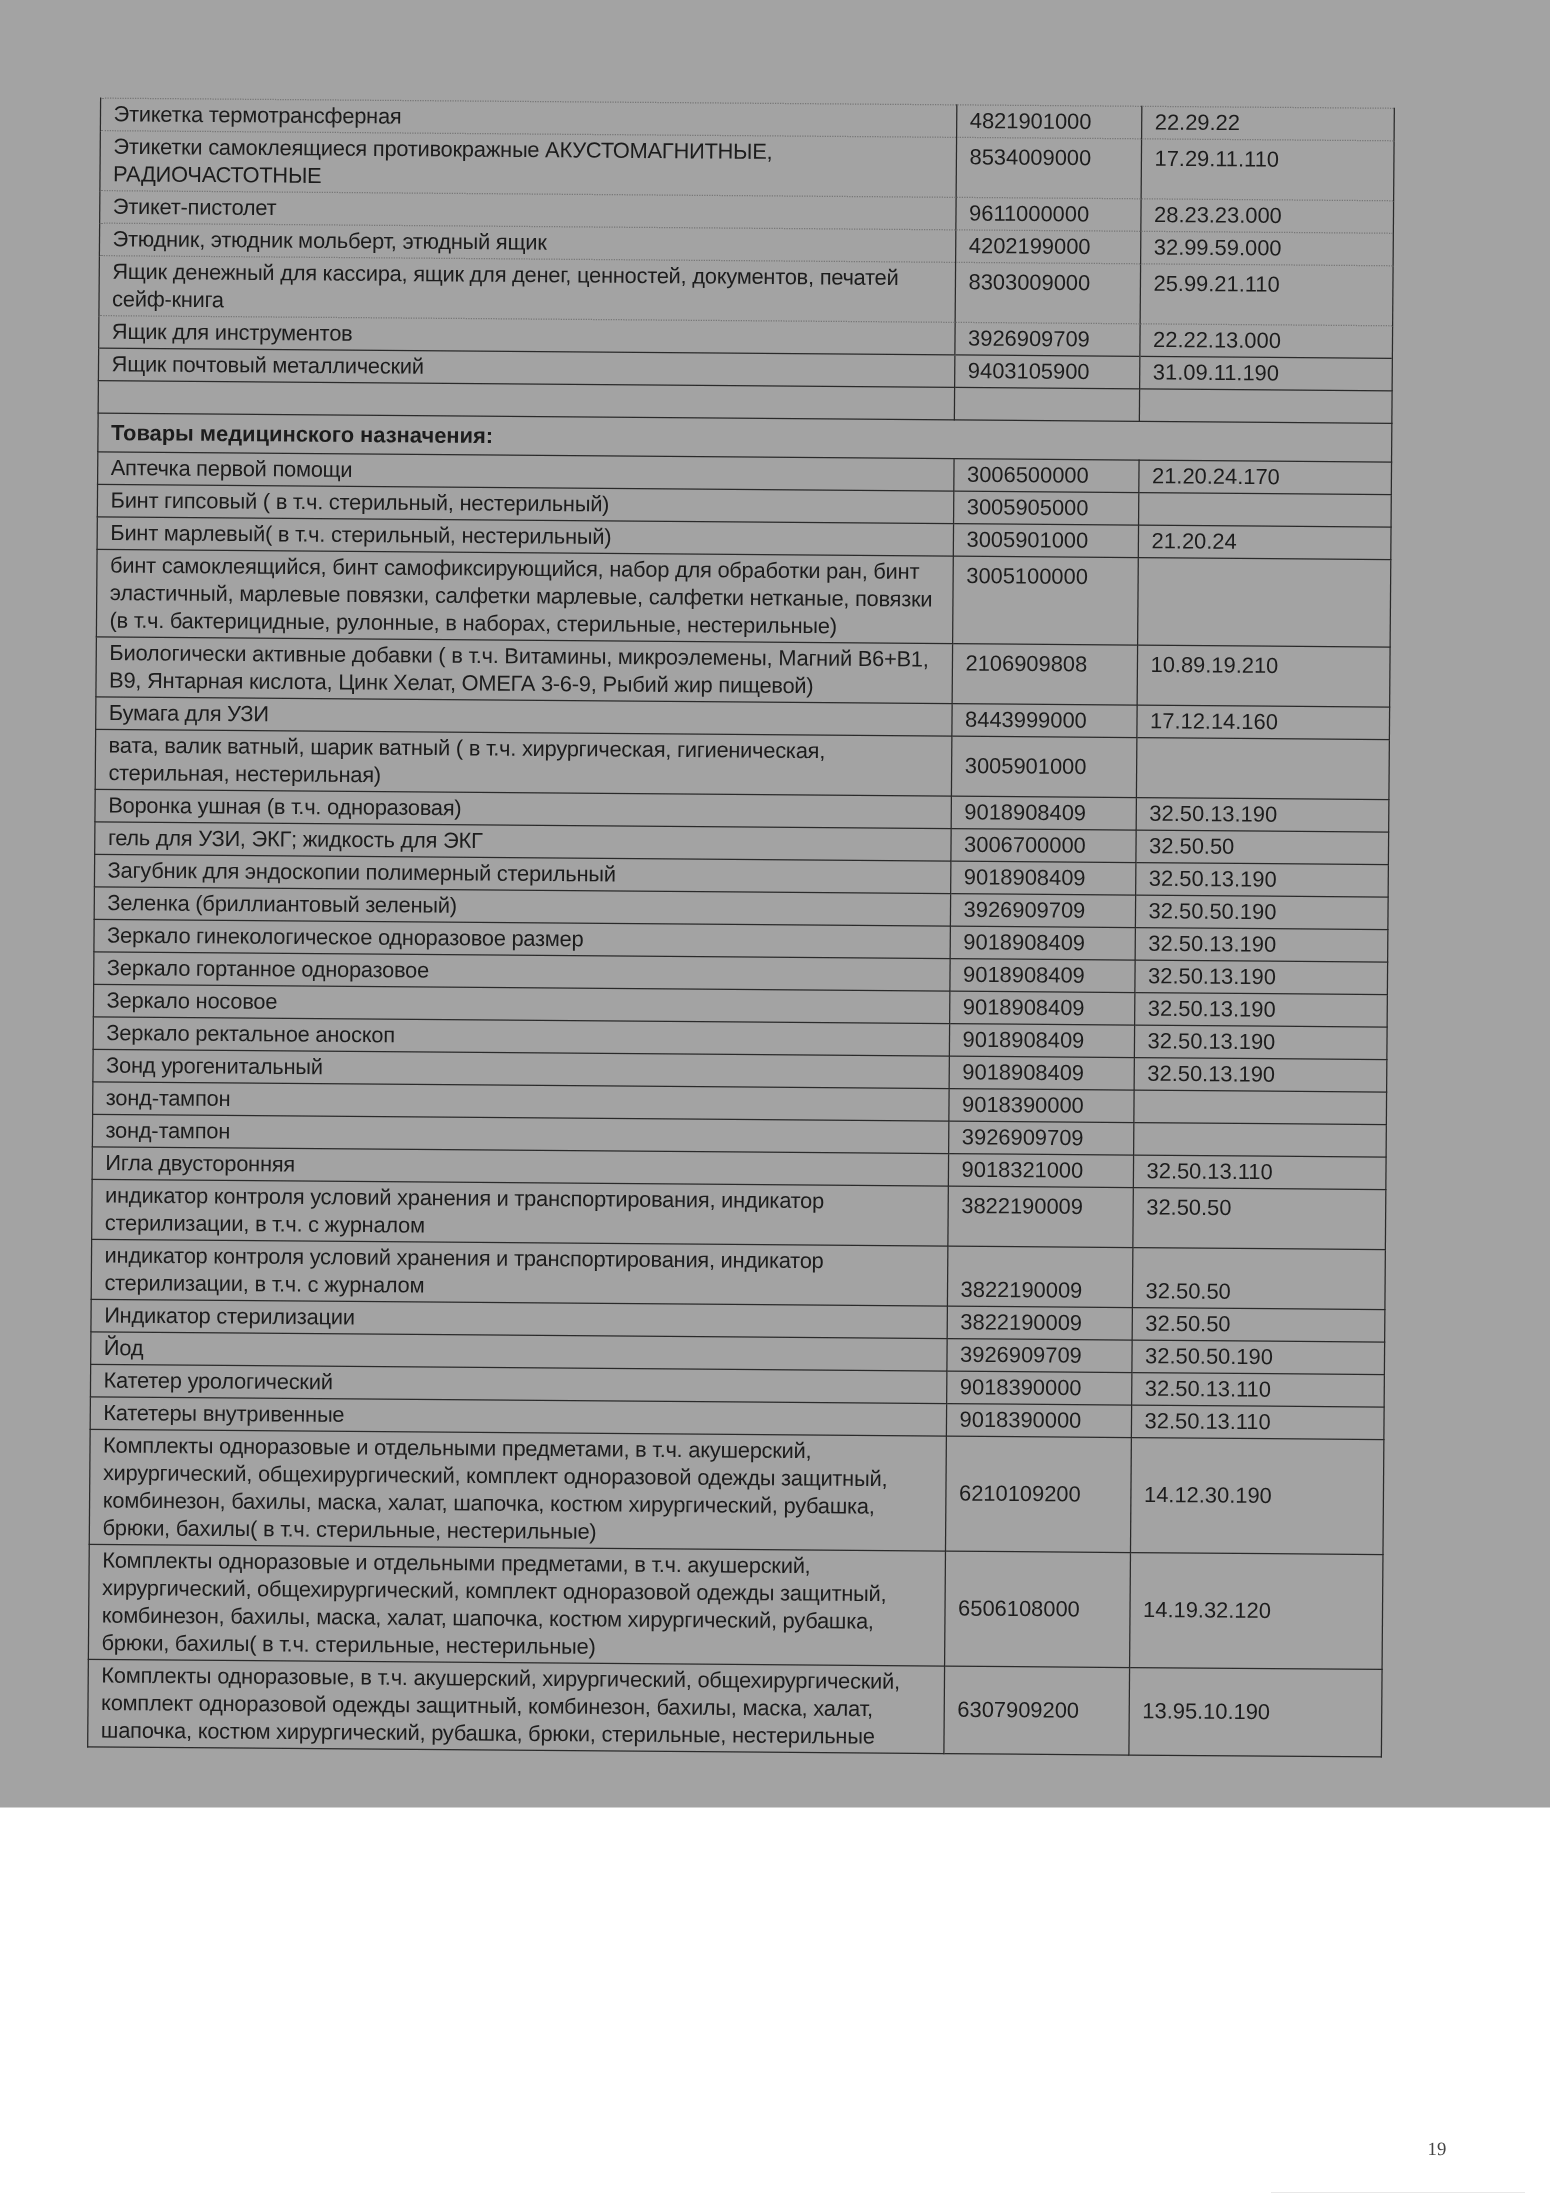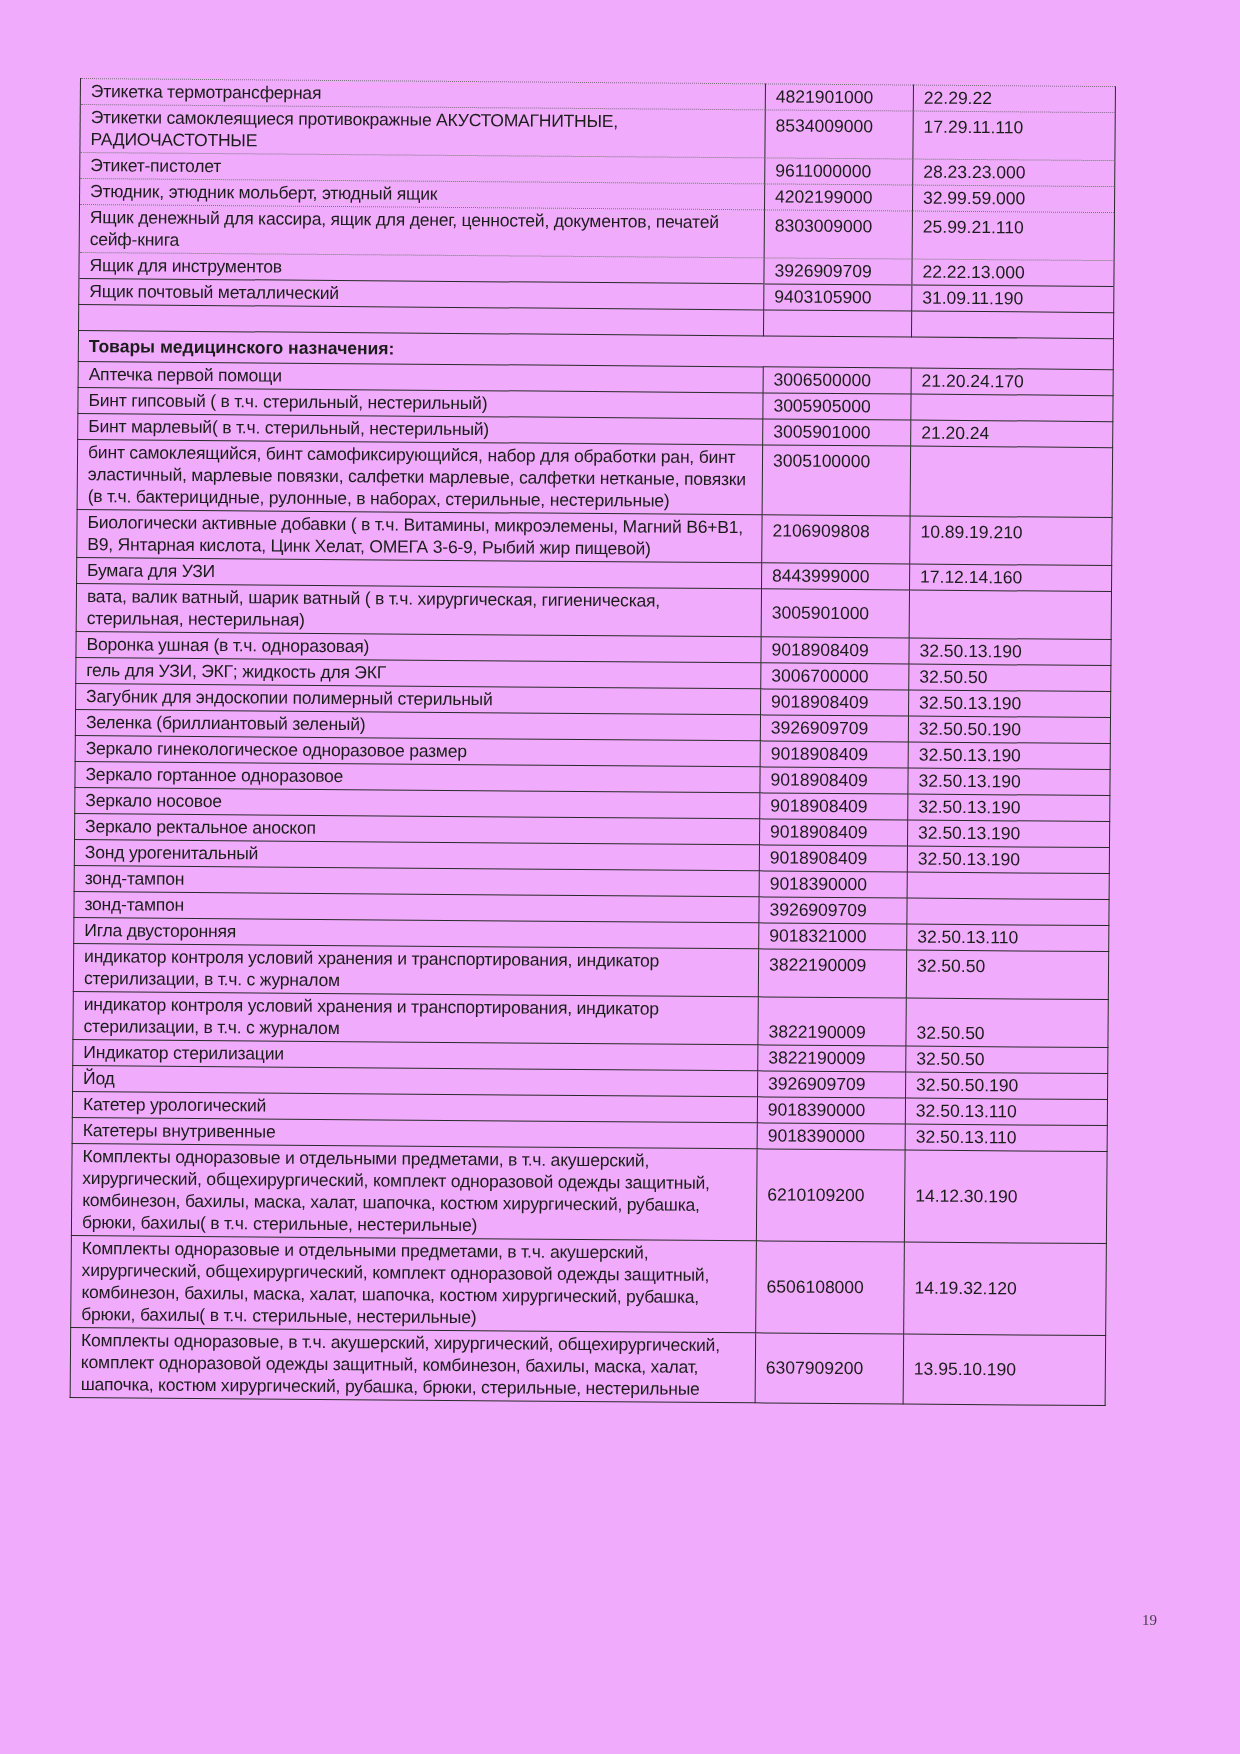--- a/index.html
+++ b/index.html
@@ -12,22 +12,22 @@
       height: 1754px;
       position: relative;
       overflow: hidden;
       font-family: "Liberation Sans", "DejaVu Sans", sans-serif;
       color: #1c1c1c;
     }
     .page {
       position: absolute;
       left: 0; top: 0;
       width: 1240px;
-      height: 1754px;
-      background: #f0abfc;
+      height: 1446px;
+      background: #a3a3a3;
     }
     .doc-table {
       position: absolute;
       left: 80px;
       top: 78px;
       width: 1035px;
       border-collapse: collapse;
       table-layout: fixed;
       font-size: 17.5px;
       line-height: 22px;
@@ -70,21 +70,21 @@
       font-weight: bold;
       padding-top: 4px;
       padding-bottom: 4px;
     }
     .doc-table tr.empty td {
       height: 22px;
     }
     .page-number {
       position: absolute;
       left: 1142px;
-      top: 1612px;
+      top: 1712px;
       font-family: "Liberation Serif", "DejaVu Serif", serif;
       font-size: 15px;
       color: #444;
     }
   </style>
 </head>
 <body>
 
 <div class="page">
   <table class="doc-table">

